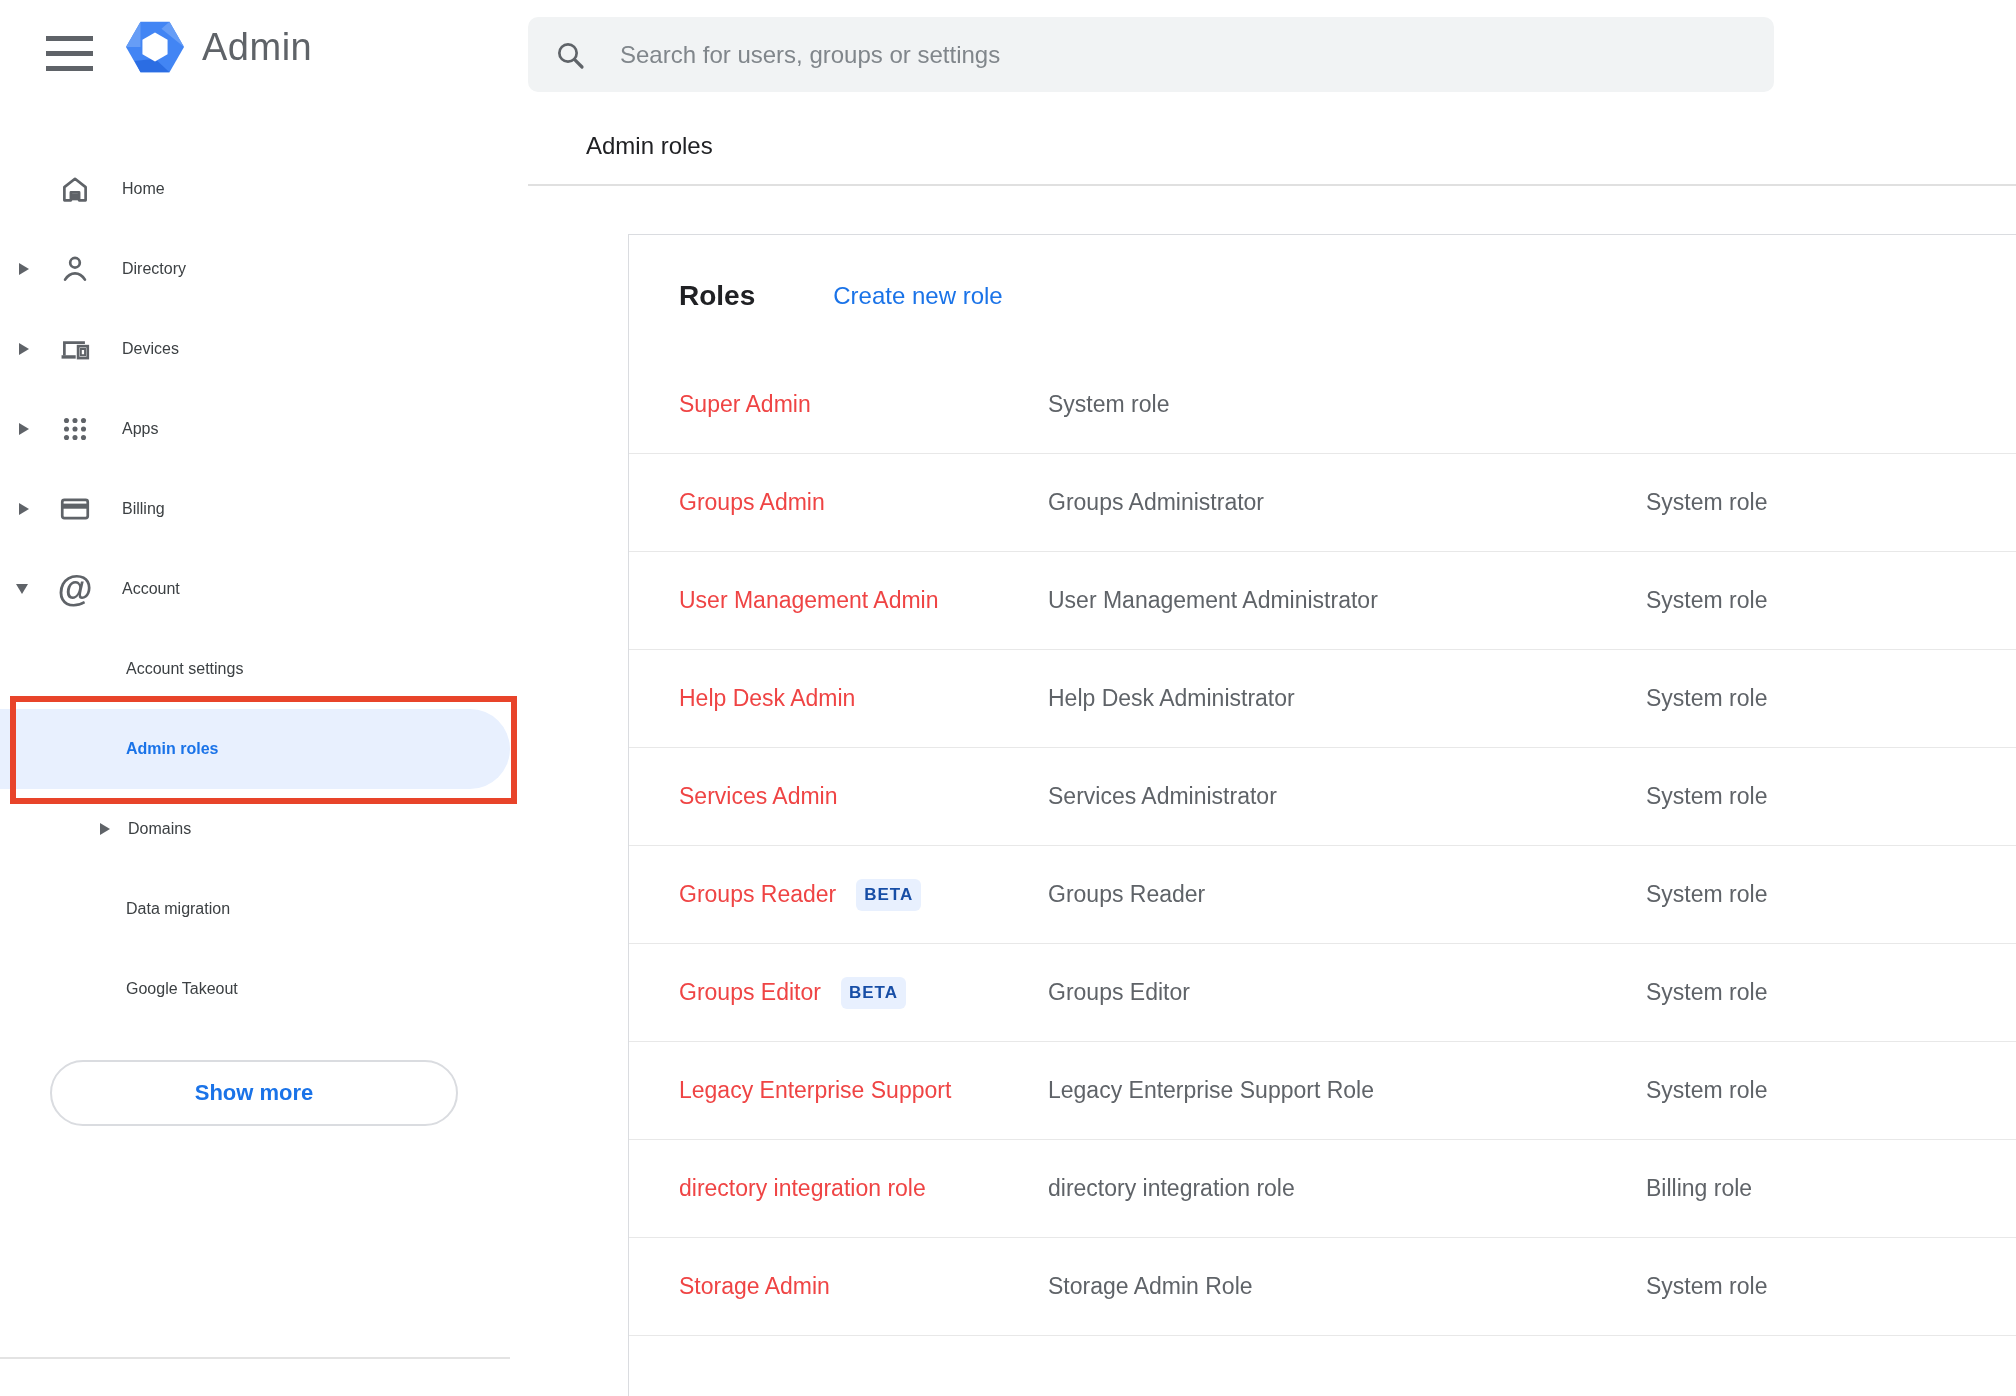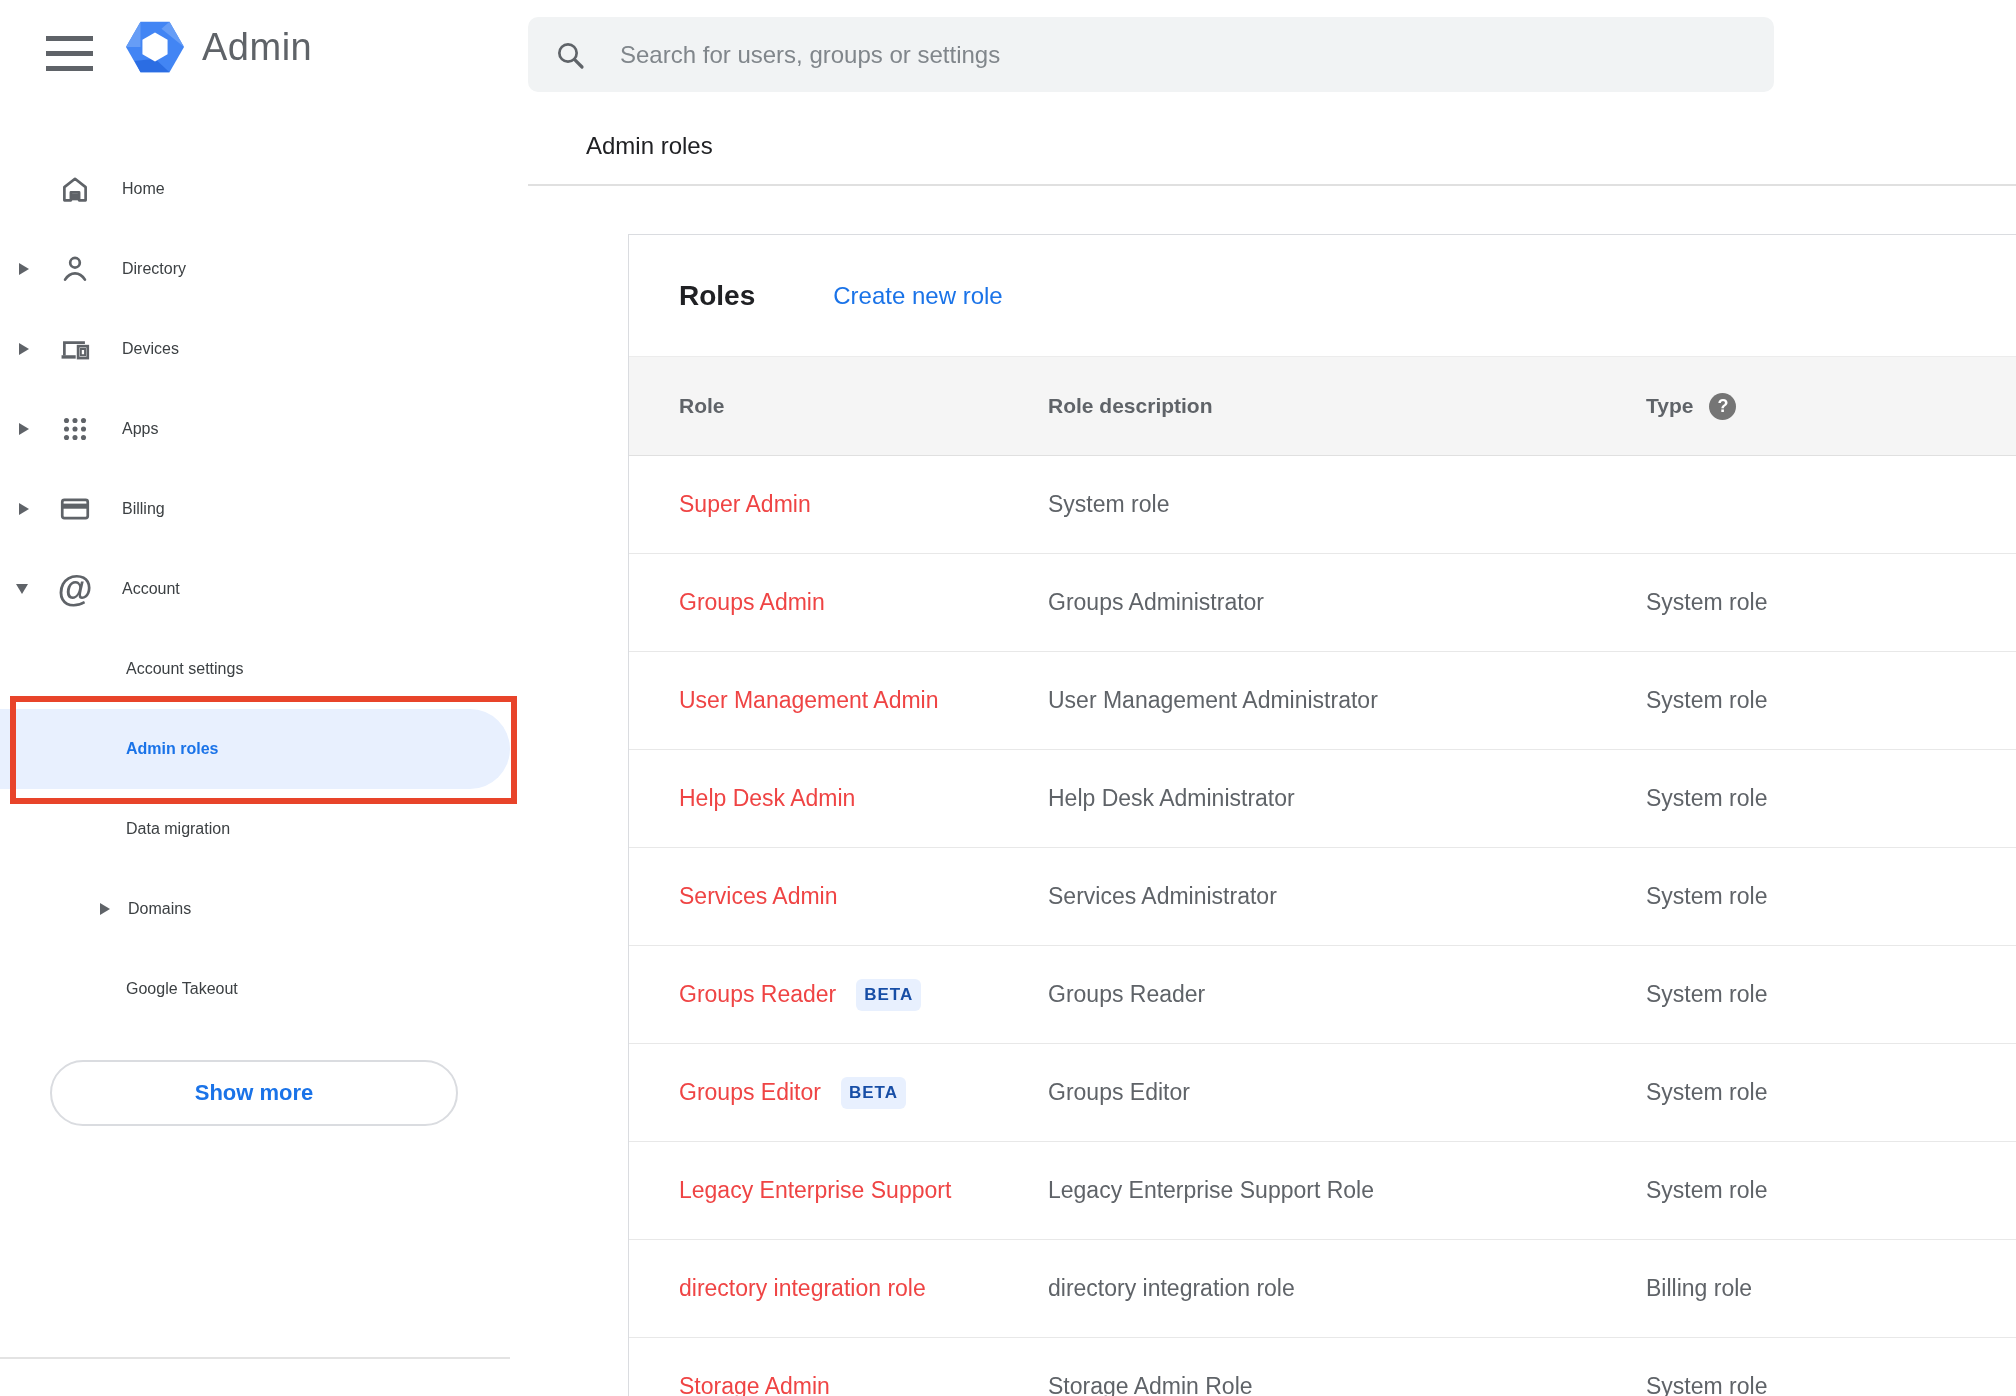--- a/index.html
+++ b/index.html
@@ -206,55 +206,47 @@
     </div>
 
     <div class="nav-row sub">
       <span class="nav-label">Account settings</span>
     </div>
 
     <div class="nav-row sub selected">
       <span class="nav-label">Admin roles</span>
     </div>
 
-    <div class="nav-row sub">
-      <span class="nav-label">Data migration</span>
-    </div>
-
     <div class="nav-row sub2">
       <span class="caret-right inner"></span>
       <span class="nav-label">Domains</span>
+    </div>
+
+    <div class="nav-row sub">
+      <span class="nav-label">Data migration</span>
     </div>
 
     <div class="nav-row sub">
       <span class="nav-label">Google Takeout</span>
     </div>
   </div>
 
   <div class="annotation-box"></div>
 
   <button class="show-more">Show more</button>
 
   <div class="sidebar-bottom-divider"></div>
   <div class="bottom-partial-icon"></div>
 
   <div class="card">
     <div class="card-header">
       <span class="card-title">Roles</span>
       <a class="create-link">Create new role</a>
     </div>
 
-    <div class="thead">
-      <div class="th">Role</div>
-      <div class="th">Role description</div>
-      <div class="th th-type">
-        <span>Type</span>
-        <span class="help-icon">?</span>
-      </div>
-    </div>
 
     <div>
         <div class="trow">
           <div class="role-cell">
             <a class="role-link">Super Admin</a>
           </div>
           <div class="cell-type">System role</div>
         </div>
         <div class="trow">
           <div class="role-cell">

